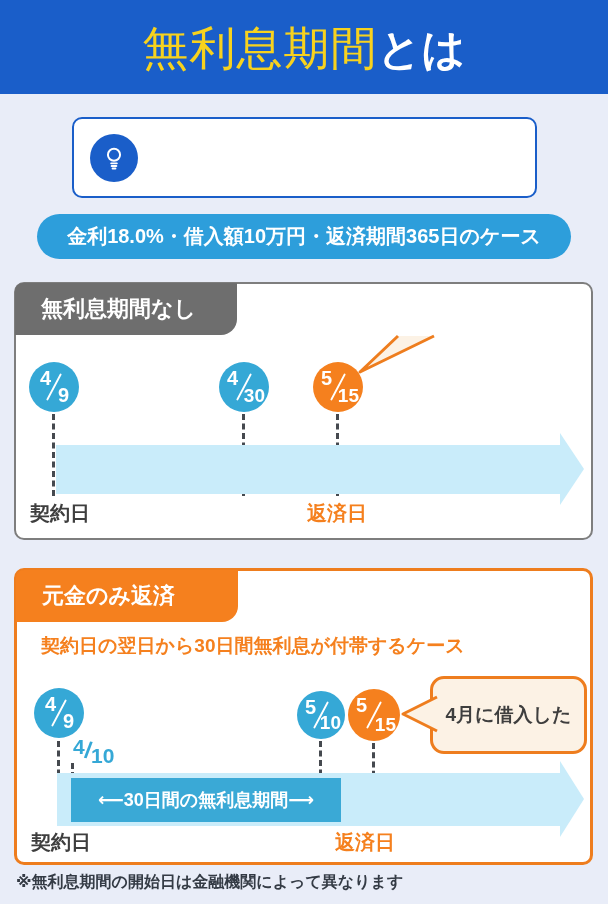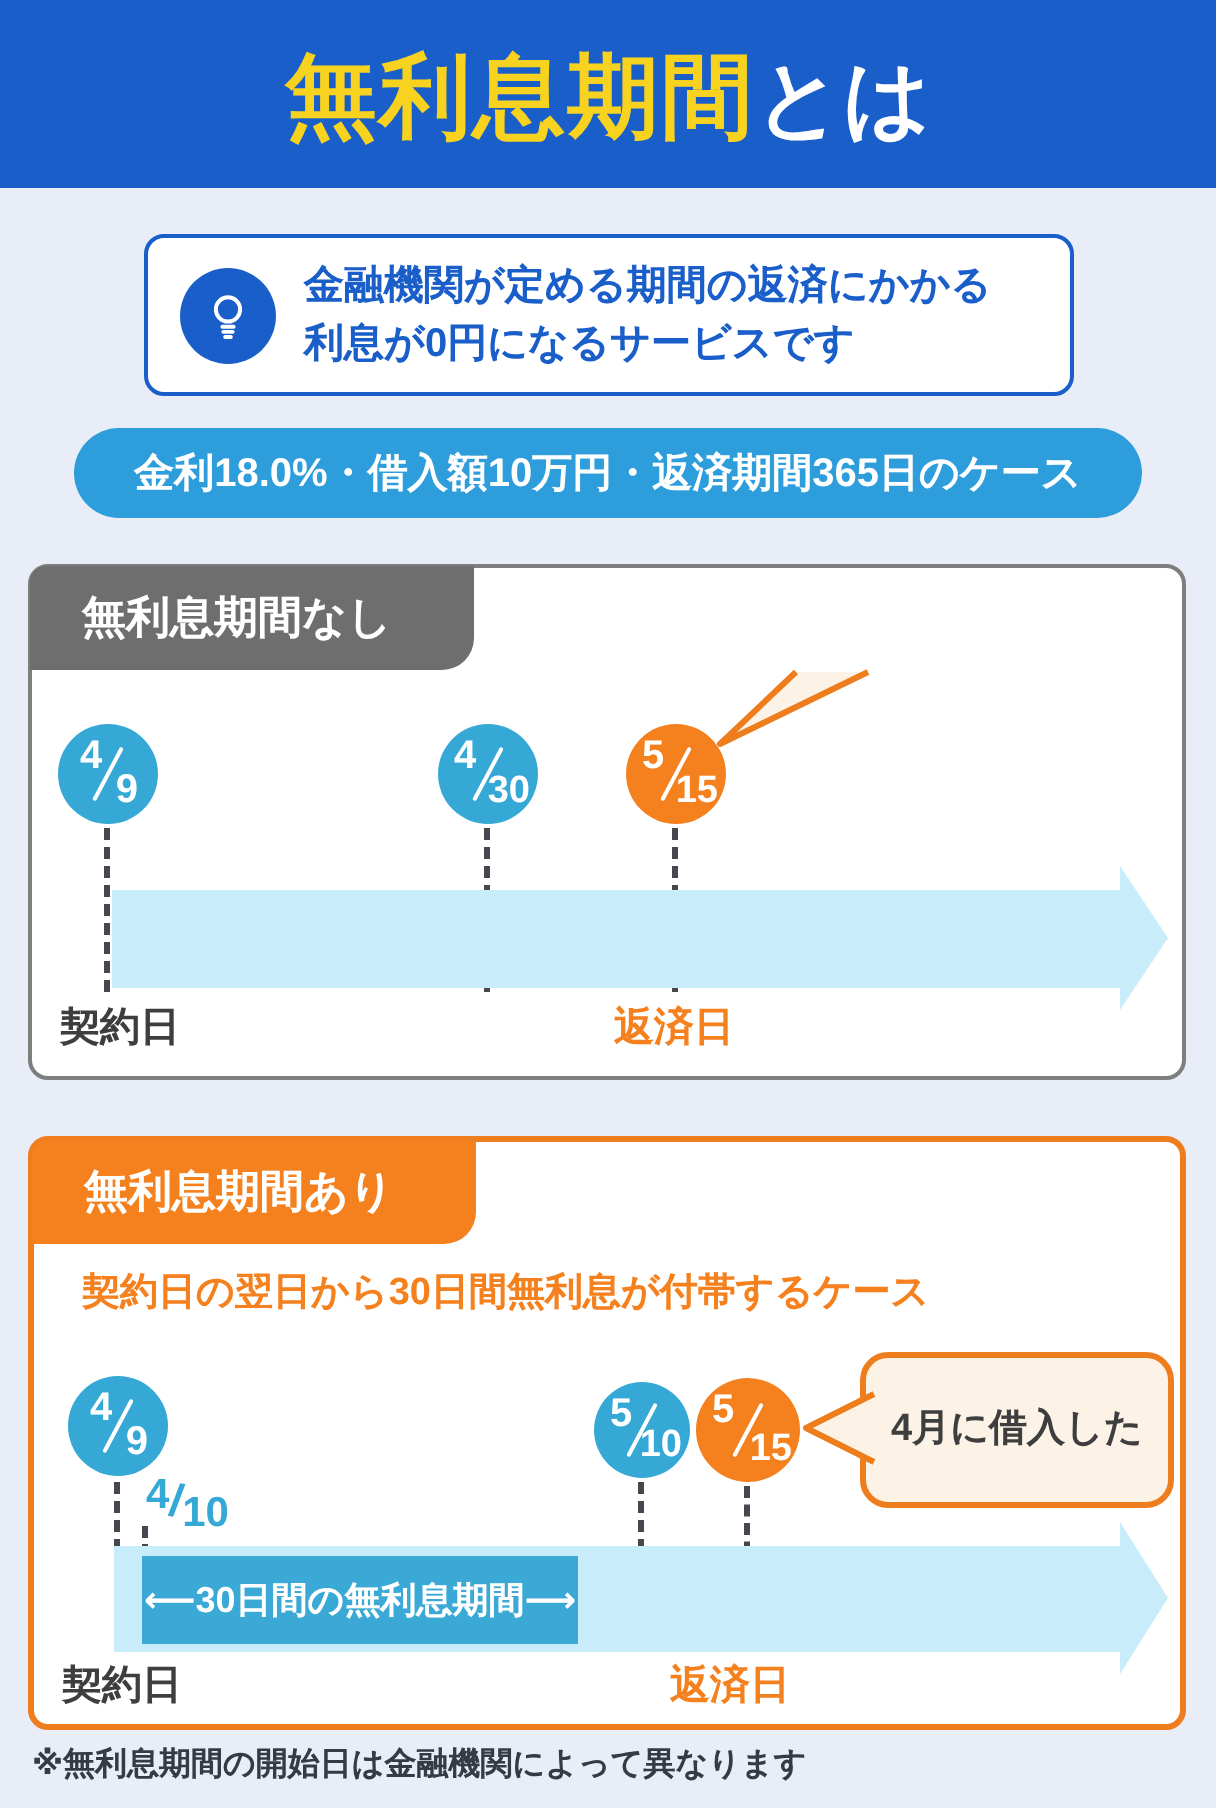--- a/index.html
+++ b/index.html
@@ -10,21 +10,21 @@
     --text_dark:#3E3E3E; --dash_gray:#45494F; --footnote_color:#343B45; --white:#FFFFFF;
   }
   *{margin:0;padding:0;box-sizing:border-box;}
   html,body{background:#fff;}
   body{font-family:"Liberation Sans","DejaVu Sans",sans-serif;}
   .page{position:relative;width:608px;height:904px;background:var(--page_bg);overflow:hidden;}
 
   
   .header{position:absolute;left:0;top:0;width:608px;height:94px;background:var(--header_blue);
     display:flex;align-items:baseline;justify-content:center;padding-top:18px;}
-  .title-main{font-size:46px;font-weight:bold;color:var(--title_yellow);letter-spacing:1px;}
+  .title-main{font-size:46px;font-weight:normal;color:var(--title_yellow);letter-spacing:1px;}
   .title-suffix{font-size:43px;font-weight:bold;color:var(--white);}
 
   
   .callout{position:absolute;left:72px;top:117px;width:465px;height:81px;background:var(--white);
     border:2.5px solid var(--header_blue);border-radius:10px;display:flex;align-items:center;
     padding-left:16px;gap:14px;}
   .bulb-circle{width:48px;height:48px;border-radius:50%;background:var(--header_blue);
     display:flex;align-items:center;justify-content:center;flex:0 0 48px;}
   .callout-text{color:var(--header_blue);font-size:20px;font-weight:bold;line-height:1.45;}
 
@@ -100,24 +100,20 @@
 
   <div class="callout">
     <span class="bulb-circle">
       <svg width="28" height="28" viewBox="0 0 24 24" fill="none" stroke="#FFFFFF" stroke-width="1.7" stroke-linecap="round">
         <circle cx="12" cy="9.2" r="5.2"></circle>
         <path d="M9.6 16.6h4.8"></path>
         <path d="M10 18.8h4"></path>
         <path d="M10.8 21h2.4"></path>
       </svg>
     </span>
-    <span class="callout-text">
-      <span>金融機関が定める期間の返済にかかる</span><br>
-      <span>利息が0円になるサービスです</span>
-    </span>
   </div>
 
   <div class="pill">金利18.0%・借入額10万円・返済期間365日のケース</div>
 
   <div class="card card-gray">
     <div class="tab tab-gray">無利息期間なし</div>
 
     <svg class="tail" style="left:330px;top:40px;" width="110" height="60" viewBox="0 0 110 60">
       <path d="M52,12 L14,48 L88,12" fill="#FCF2E5" stroke="#EE7D1E" stroke-width="3" stroke-linejoin="round"></path>
     </svg>
@@ -143,21 +139,21 @@
     <div class="dash" style="left:320px;top:130px;height:82px;"></div>
 
     <div class="arrow-body" style="left:40px;top:161px;width:504px;height:49px;"></div>
     <div class="arrow-head" style="left:544px;top:149px;"></div>
 
     <div class="tl-label lbl-dark" style="left:14px;top:216px;">契約日</div>
     <div class="tl-label lbl-orange" style="left:276px;top:216px;">返済日</div>
   </div>
 
   <div class="card card-orange">
-    <div class="tab tab-orange">無利息期間あり</div>
+    <div class="tab tab-orange">元金のみ返済</div>
     <div class="subtitle">契約日の翌日から30日間無利息が付帯するケース</div>
 
     <div class="bubble bubble2">
       <span>4月に借入した</span>
     </div>
     <svg class="tail" style="left:378px;top:118px;" width="45" height="45" viewBox="0 0 45 45">
       <path d="M42,8 L8,25 L42,42" fill="#FCF2E5" stroke="#EE7D1E" stroke-width="3" stroke-linejoin="round"></path>
     </svg>
 
     <div class="dc dc-blue" style="left:17px;top:117px;width:50px;height:50px;">
@@ -180,21 +176,21 @@
       <span class="fm">4</span><span class="fs">/</span><span class="fd">10</span>
     </div>
 
     <div class="dash" style="left:40px;top:170px;height:82px;"></div>
     <div class="dash" style="left:54px;top:192px;height:60px;"></div>
     <div class="dash" style="left:302px;top:170px;height:82px;"></div>
     <div class="dash" style="left:355px;top:172px;height:80px;"></div>
 
     <div class="arrow-body" style="left:40px;top:202px;width:503px;height:53px;"></div>
     <div class="arrow-head" style="left:543px;top:190px;border-top-width:38px;border-bottom-width:38px;"></div>
-    <div class="band" style="left:54px;top:207px;width:218px;height:44px;">⟵30日間の無利息期間⟶</div>
+    <div class="band" style="left:54px;top:207px;width:270px;height:44px;">⟵30日間の無利息期間⟶</div>
 
     <div class="tl-label lbl-dark" style="left:14px;top:258px;">契約日</div>
     <div class="tl-label lbl-orange" style="left:303px;top:258px;">返済日</div>
   </div>
 
   <div class="footnote">※無利息期間の開始日は金融機関によって異なります</div>
 
 </div>
 
 </body></html>

